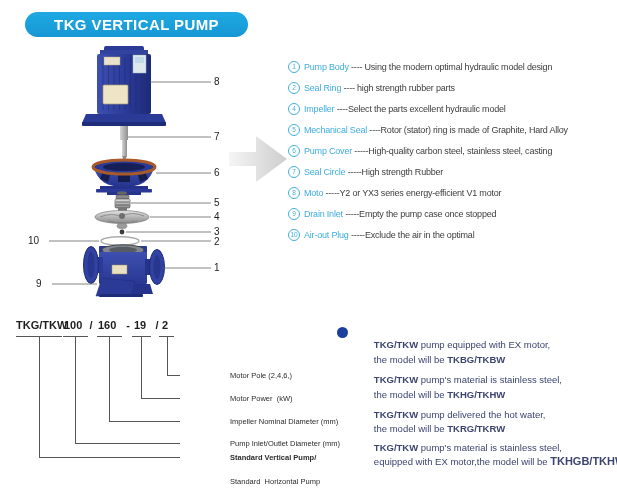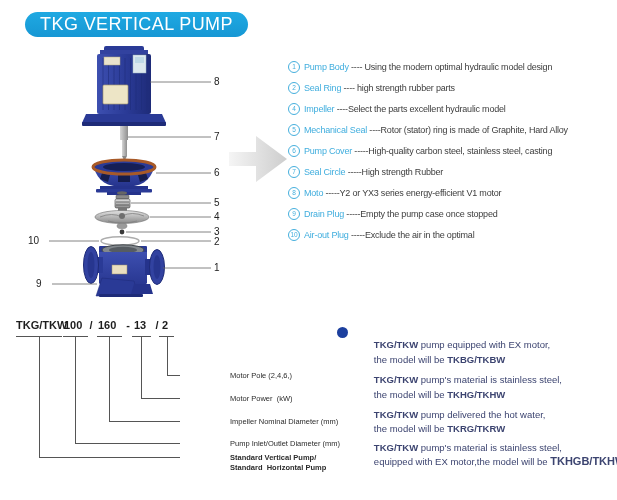--- a/index.html
+++ b/index.html
@@ -7,21 +7,21 @@
     position:relative;width:617px;height:500px;background:#ffffff;
     font-family:"Liberation Sans",sans-serif;overflow:hidden;
   }
   
   .banner{
     position:absolute;left:25px;top:12px;width:223px;height:25px;
     background:linear-gradient(#1fa9e2,#1697d4);
     border-radius:13px;display:flex;align-items:center;justify-content:center;
   }
   .banner span{
-    color:#fff;font-weight:normal;font-size:18px;letter-spacing:.4px;white-space:pre;
+    color:#fff;font-weight:bold;font-size:15px;letter-spacing:.4px;white-space:pre;
   }
   
   .pump-svg{position:absolute;left:13px;top:36px;}
   .co{
     position:absolute;font-size:10px;color:#222;line-height:12px;white-space:nowrap;
   }
   .arrow-svg{position:absolute;left:229px;top:131px;}
   
   .parts-list{position:absolute;left:288px;top:57px;width:326px;}
   .pl-row{
@@ -210,58 +210,58 @@
       <span class="pname">Seal Circle</span>
       <span class="pdesc"> -----High strength Rubber</span>
     </div>
     <div class="pl-row">
       <span class="circ">8</span>
       <span class="pname">Moto</span>
       <span class="pdesc"> -----Y2 or YX3 series energy-efficient V1 motor</span>
     </div>
     <div class="pl-row">
       <span class="circ">9</span>
-      <span class="pname">Drain Plug</span>
+      <span class="pname">Drain Inlet</span>
       <span class="pdesc"> -----Empty the pump case once stopped</span>
     </div>
     <div class="pl-row">
       <span class="circ">10</span>
       <span class="pname">Air-out Plug</span>
       <span class="pdesc"> -----Exclude the air in the optimal</span>
     </div>
   </div>
 
   <div>
     <span class="seg" style="left:16px">TKG/TKW</span>
     <span class="seg" style="left:64px">100</span>
     <span class="sep" style="left:88px">/</span>
     <span class="seg" style="left:98px">160</span>
     <span class="sep" style="left:125px">-</span>
-    <span class="seg" style="left:134px">13</span>
+    <span class="seg" style="left:134px">19</span>
     <span class="sep" style="left:154px">/</span>
     <span class="seg" style="left:162px">2</span>
 
     <div class="useg" style="left:16px;width:46px"></div>
     <div class="useg" style="left:63px;width:25px"></div>
     <div class="useg" style="left:97px;width:25px"></div>
     <div class="useg" style="left:132px;width:19px"></div>
     <div class="useg" style="left:159px;width:15px"></div>
 
     <div class="conn" style="left:39px;top:337px;width:140px;height:120px"></div>
     <div class="conn" style="left:75px;top:337px;width:104px;height:106px"></div>
     <div class="conn" style="left:109px;top:337px;width:70px;height:84px"></div>
     <div class="conn" style="left:141px;top:337px;width:38px;height:61px"></div>
     <div class="conn" style="left:167px;top:337px;width:12px;height:38px"></div>
 
     <span class="mlabel" style="top:371px">Motor Pole (2,4,6,)</span>
     <span class="mlabel" style="top:394px">Motor Power  (kW)</span>
     <span class="mlabel" style="top:417px">Impeller Nominal Diameter (mm)</span>
     <span class="mlabel" style="top:439px">Pump Inlet/Outlet Diameter (mm)</span>
     <span class="mlabel" style="top:453px;font-weight:bold">Standard Vertical Pump/</span>
-    <span class="mlabel" style="top:463px;font-weight:bold">Standard  Horizontal Pump</span>
+    <span class="mlabel" style="top:477px;font-weight:normal">Standard  Horizontal Pump</span>
   </div>
 
   <div>
     <span class="bullet"></span>
 
     <div class="nline" style="top:327px">
       <b>TKG/TKW</b><span> pump equipped with EX motor,</span>
     </div>
     <div class="nline" style="top:342px">
       <span>the model will be </span><b>TKBG/TKBW</b>

